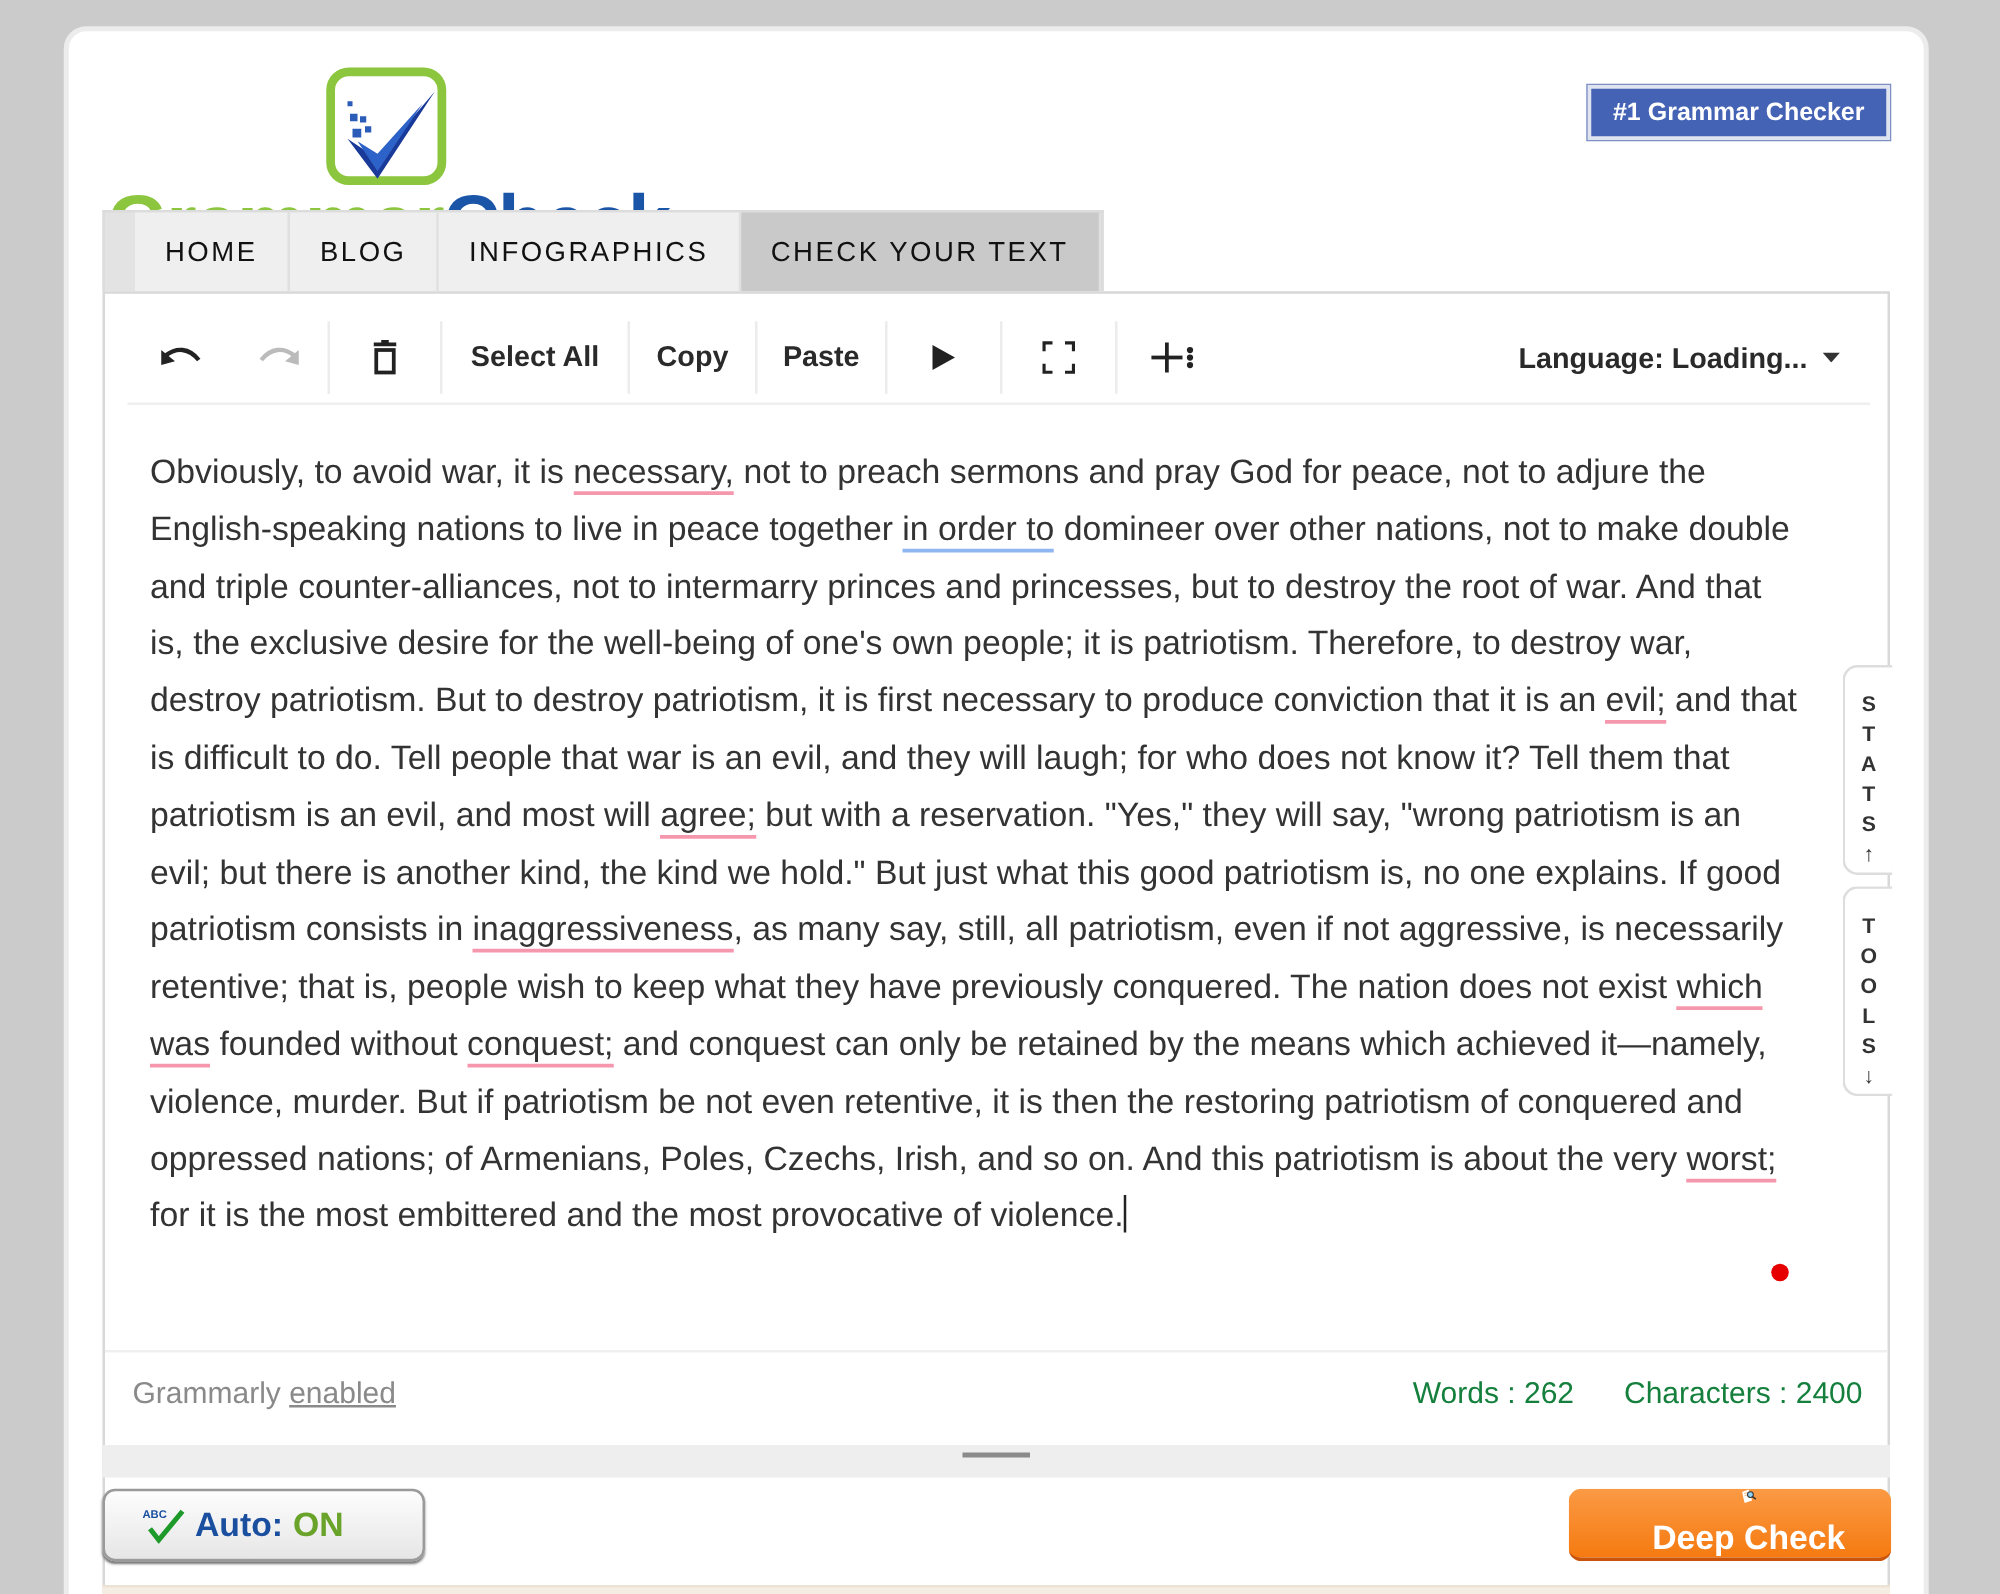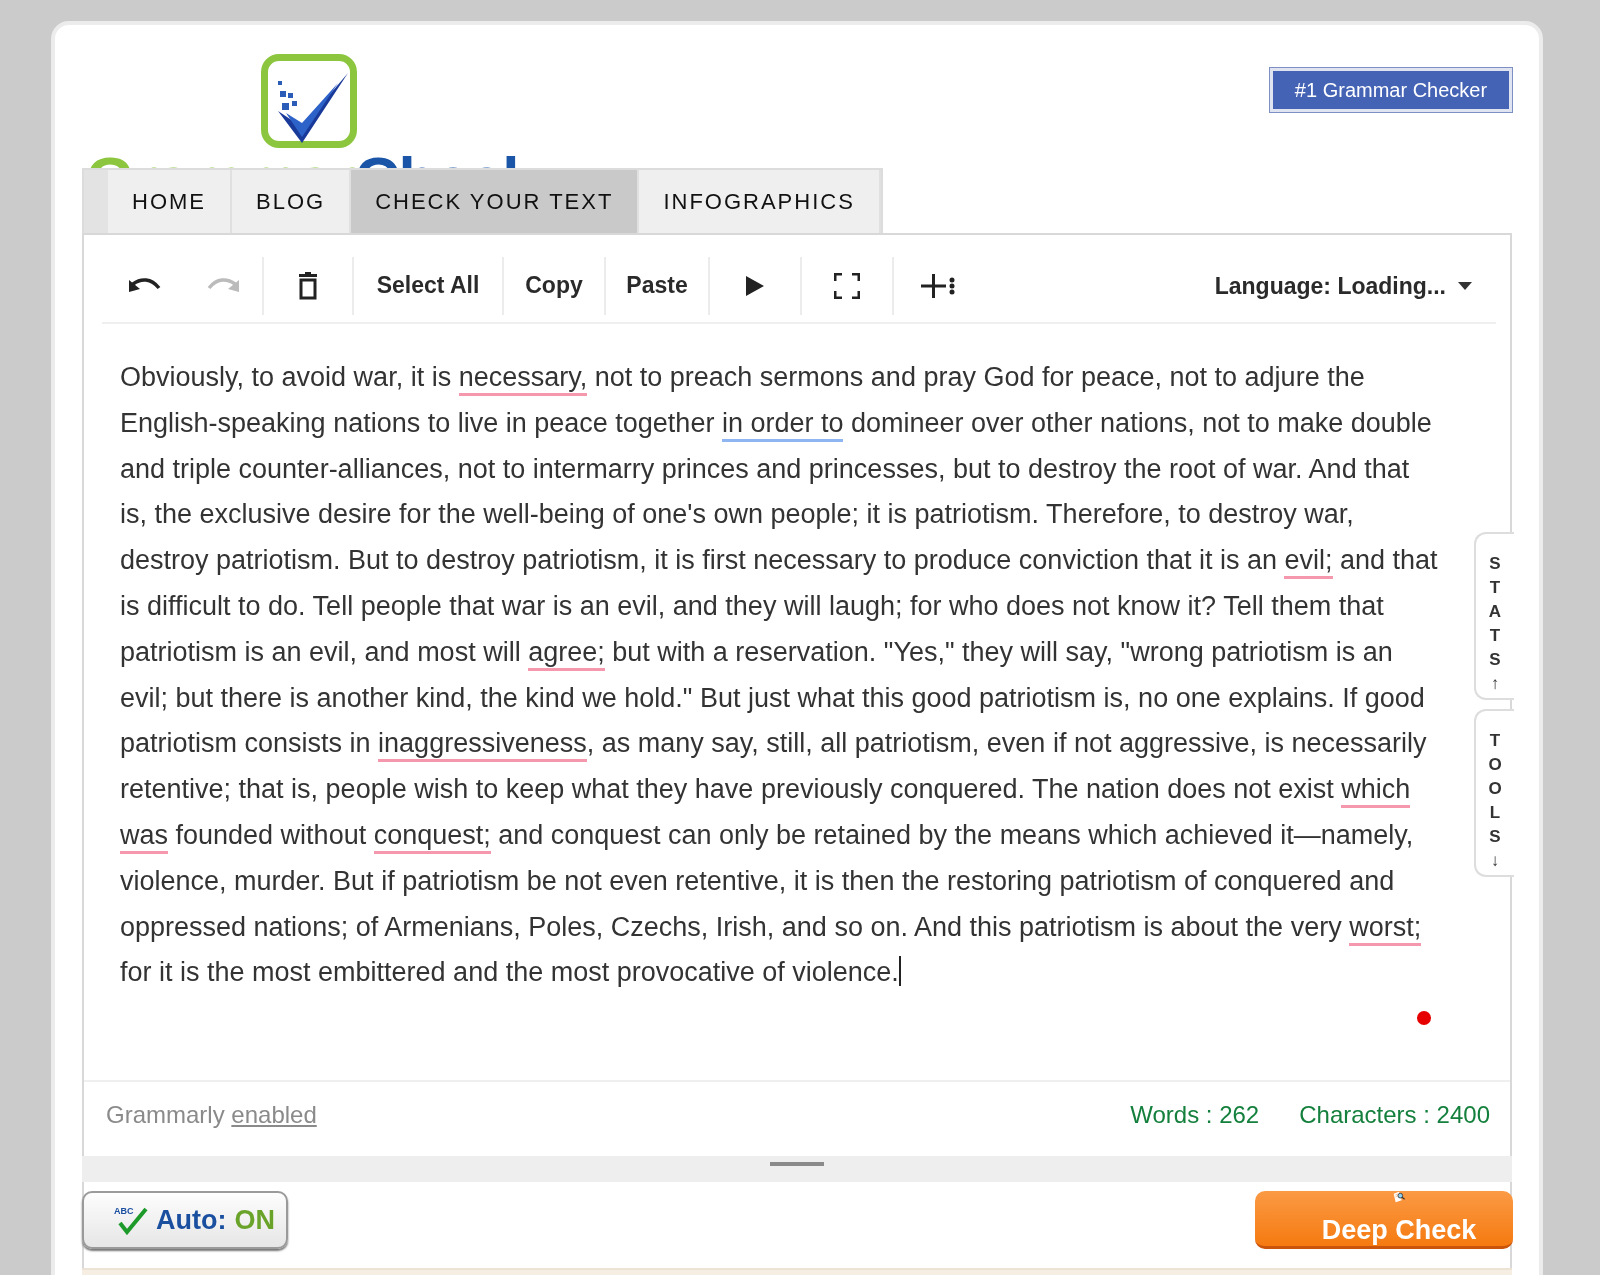--- a/index.html
+++ b/index.html
@@ -5,21 +5,21 @@
   * { box-sizing: border-box; margin: 0; padding: 0; }
   html, body { width: 1600px; height: 1275px; overflow: hidden; background: #cbcbcb; font-family: "Liberation Sans", sans-serif; }
   .page { position: absolute; left: 51px; top: 21px; width: 1492px; height: 1300px; background: #fff; border-radius: 18px; border: 4px solid #ececec; }
   
   .logo { position: absolute; left: 82px; top: 54px; display: flex; align-items: center; flex-direction: column; }
   .logo-box { width: 96px; height: 94px; border: 7px solid #8cc63f; border-radius: 18px; position: relative; }
   .logo-box svg { position: absolute; left: 4px; top: 6px; }
   .logo-text { font-size: 62px; font-weight: bold; letter-spacing: -1px; margin-left: 4px; line-height: 1; }
   .logo-g { color: #8cc63f; }
   .logo-c { color: #1a55a8; }
-  .badge { position: absolute; left: 1270px; top: 68px; width: 242px; height: 44px; background: #4563b5; color: #fff; font-weight: normal; font-size: 20px; display: flex; align-items: center; justify-content: center; border: 3px solid #dfe4f0; outline: 1px solid #7e8fc4; }
+  .badge { position: absolute; left: 1270px; top: 68px; width: 242px; height: 44px; background: #4563b5; color: #fff; font-weight: bold; font-size: 20px; display: flex; align-items: center; justify-content: center; border: 3px solid #dfe4f0; outline: 1px solid #7e8fc4; }
   
   .nav { position: absolute; left: 82px; top: 168px; height: 66px; display: flex; background: #e3e3e3; border: 2px solid #dcdcdc; border-bottom: none; padding-left: 24px; }
   .nav-item { height: 64px; padding: 0 24px; display: flex; align-items: center; font-size: 22px; letter-spacing: 2px; color: #111; background: #efefef; border-right: 2px solid #e0e0e0; cursor: pointer; }
   .nav-item.active { background: #c9c9c9; }
   
   .editor { position: absolute; left: 82px; top: 233px; width: 1430px; height: 1129px; border: 2px solid #d8d8d8; background: #fff; padding-left: 32px; }
   .toolbar { position: absolute; left: 18px; top: 14px; width: 1394px; height: 75px; border-bottom: 2px solid #efefef; display: flex; align-items: center; }
   .tb-btn { height: 60px; display: flex; align-items: center; justify-content: center; font-size: 23px; font-weight: bold; color: #2a2a2a; cursor: pointer; }
   .tb-sep { width: 2px; height: 58px; background: #ececec; }
   .tb-icon { width: 78px; }
@@ -30,21 +30,21 @@
   .caret { display: inline-block; width: 2px; height: 30px; background: #222; vertical-align: -5px; }
   .red-dot { position: absolute; left: 1333px; top: 776px; width: 14px; height: 14px; border-radius: 50%; background: #e60000; }
   .side-tab { position: absolute; left: 1390px; width: 40px; border: 2px solid #ddd; border-right: none; border-radius: 12px 0 0 12px; background: #fff; display: flex; flex-direction: column; align-items: center; padding-top: 18px; font-size: 17px; font-weight: bold; color: #333; cursor: pointer; }
   .side-tab span { display: block; line-height: 24px; }
   .footer-line { position: absolute; left: 0; top: 845px; width: 1426px; height: 2px; background: #efefef; }
   .grammarly { position: absolute; left: 22px; top: 866px; font-size: 24px; color: #8a8a8a; }
   .grammarly a { color: #8a8a8a; text-decoration: underline; }
   .counts { position: absolute; right: 20px; top: 866px; font-size: 24px; color: #15803d; display: flex; gap: 40px; }
   .resize-bar { position: absolute; left: 82px; top: 1156px; width: 1430px; height: 26px; background: #eeeeee; }
   .resize-handle { position: absolute; left: 688px; top: 6px; width: 54px; height: 4px; background: #8a8a8a; }
-  .auto-btn { position: absolute; left: 82px; top: 1191px; width: 206px; height: 58px; border: 2px solid #9a9a9a; border-radius: 10px; background: linear-gradient(#fdfdfd, #e6e6e6); box-shadow: 0 2px 2px #777; display: flex; align-items: center; padding-left: 30px; gap: 8px; cursor: pointer; font-size: 27px; font-weight: bold; }
+  .auto-btn { position: absolute; left: 82px; top: 1191px; width: 258px; height: 58px; border: 2px solid #9a9a9a; border-radius: 10px; background: linear-gradient(#fdfdfd, #e6e6e6); box-shadow: 0 2px 2px #777; display: flex; align-items: center; padding-left: 30px; gap: 8px; cursor: pointer; font-size: 27px; font-weight: bold; }
   .auto-label { color: #1a4fa0; }
   .auto-val { color: #6aa32a; }
   .deep-btn { position: absolute; left: 1255px; top: 1191px; width: 258px; height: 58px; border-radius: 10px; background: linear-gradient(#fb9a45, #f57a10); border-bottom: 3px solid #c9540a; display: flex; align-items: center; padding-left: 30px; gap: 12px; cursor: pointer; color: #fff; font-size: 27px; font-weight: bold; flex-direction: column; }
   .bottom-strip { position: absolute; left: 82px; top: 1268px; width: 1430px; height: 10px; background: #f7eee3; border-top: 2px solid #ece3d6; }
 </style>
 </head>
 <body>
 
 <div class="page"></div>
 
@@ -62,22 +62,22 @@
   </div>
   <div class="logo-text">
     <span class="logo-g">Grammar</span><span class="logo-c">Check</span>
   </div>
 </div>
 <div class="badge">#1 Grammar Checker</div>
 
 <div class="nav">
   <div class="nav-item">HOME</div>
   <div class="nav-item">BLOG</div>
+  <div class="nav-item">INFOGRAPHICS</div>
   <div class="nav-item active">CHECK YOUR TEXT</div>
-  <div class="nav-item">INFOGRAPHICS</div>
 </div>
 
 <div class="editor">
   <div class="toolbar">
     <div class="tb-btn tb-icon" style="margin-left:4px;">
       <svg width="36" height="20" viewBox="0 0 36 20">
           <path d="M6 8 C14 2, 24 2, 32 12" stroke="#222" stroke-width="3.5" fill="none"></path>
           <polygon points="2,4 2,16 13,13" fill="#222"></polygon>
         </svg>
     </div>

